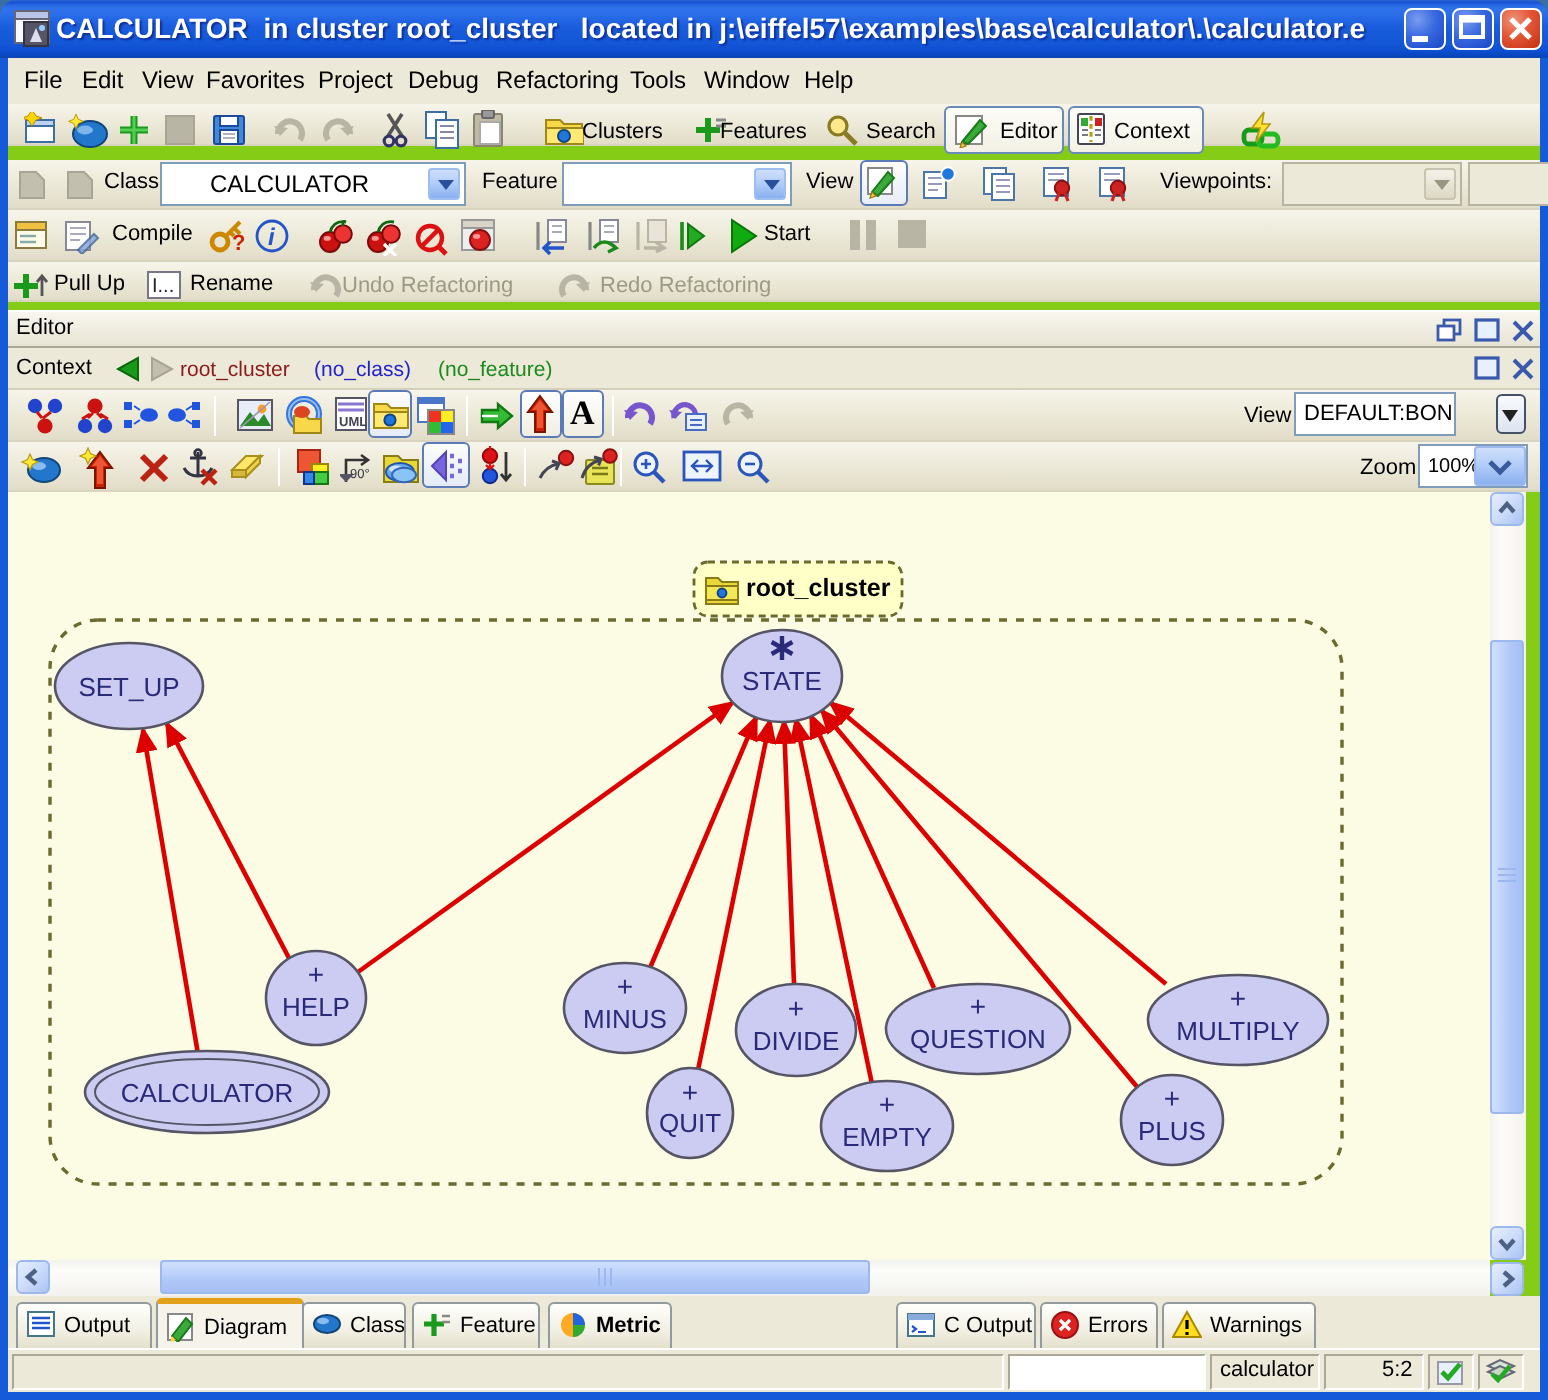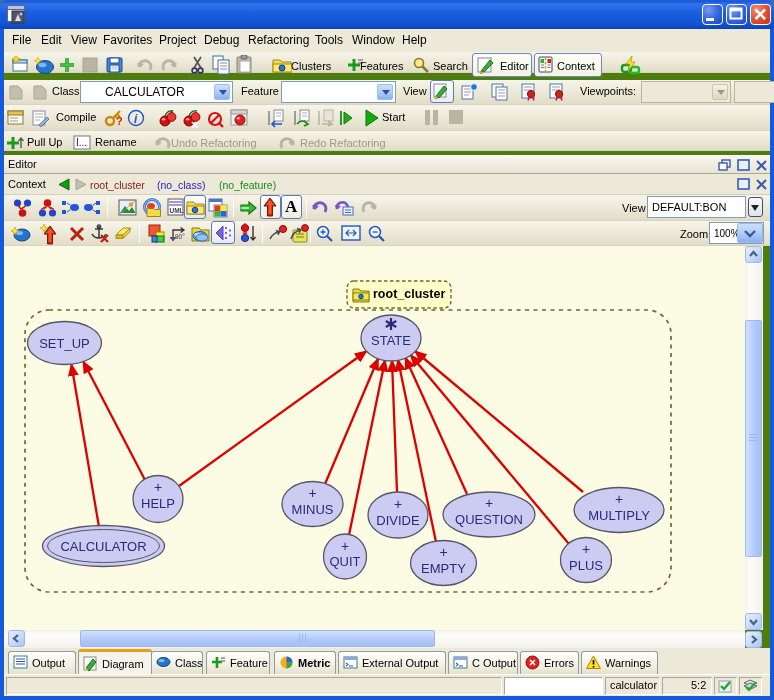--- a/index.html
+++ b/index.html
@@ -14,21 +14,21 @@
     text-shadow:1px 1px 1px #10309c;white-space:nowrap;letter-spacing:0px;}
   .winbtn{position:absolute;top:4px;width:21px;height:21px;border-radius:4px;border:1px solid #fff;}
   #btnmin{left:702px;background:radial-gradient(circle at 30% 25%,#7a9cf0 0%,#3a6ae0 45%,#1846c8 100%);}
   #btnmax{left:726px;background:radial-gradient(circle at 30% 25%,#7a9cf0 0%,#3a6ae0 45%,#1846c8 100%);}
   #btncls{left:750px;background:radial-gradient(circle at 30% 25%,#ef9377 0%,#e25637 45%,#c23110 100%);}
   
   #bl{left:0;top:29px;width:4px;height:667px;background:#155ad9;}
   #br{left:770px;top:29px;width:4px;height:667px;background:#155ad9;}
   #bb{left:0;top:696px;width:774px;height:4px;background:#155ad9;}
   
-  #client{left:4px;top:29px;width:766px;height:667px;background:#4d7c0f;}
+  #client{left:4px;top:29px;width:766px;height:667px;background:#84cc16;}
   .bar{position:absolute;left:0;width:766px;background:linear-gradient(to bottom,#f7f5ea 0%,#ece9d8 50%,#e2ddc8 100%);}
   .etch-b{border-bottom:1px solid #d8d4c0;}
   .lbl{position:absolute;font-size:11px;color:#000;white-space:nowrap;}
   .glbl{position:absolute;font-size:11px;color:#9d9a84;white-space:nowrap;}
   
   #menubar{top:0;height:23px;background:#ece9d8;}
   #menubar span{position:absolute;top:4px;font-size:12px;color:#000;}
   
   .combo{position:absolute;background:#fff;border:1px solid #7f9db9;font-size:12px;}
   .combo .dd{position:absolute;right:1px;top:1px;bottom:1px;width:16px;
@@ -65,20 +65,21 @@
 <body>
 <div id="win">
   <div id="title" class="abs">
     <svg style="position:absolute;left:7px;top:5px" width="19" height="19">
         <rect x="0.5" y="0.5" width="17" height="16" fill="#f8f8ff" stroke="#667"></rect>
         <rect x="0.5" y="0.5" width="17" height="4" fill="#b8c4e8" stroke="#667"></rect>
         <rect x="5" y="6" width="12" height="12" fill="#556" stroke="#334"></rect>
         <path d="M8 16 l3 -7 3 7 z" fill="#dde"></path>
         <circle cx="14" cy="9" r="1.5" fill="#9cf"></circle>
       </svg>
+      <div class="txt">CALCULATOR&nbsp; in cluster root_cluster&nbsp;&nbsp; located in j:\eiffel57\examples\base\calculator\.\calculator.e</div>
     <div class="winbtn" id="btnmin">
         <svg width="19" height="19" style="position:absolute;left:0;top:0">
           <rect x="3" y="13" width="8" height="3" fill="#fff"></rect>
         </svg>
       </div>
     <div class="winbtn" id="btnmax">
         <svg width="19" height="19" style="position:absolute;left:0;top:0">
           <rect x="3.5" y="3.5" width="11" height="10" fill="none" stroke="#fff" stroke-width="2"></rect>
           <path d="M3.5 5 h11" stroke="#fff" stroke-width="2.6"></path>
         </svg>
@@ -451,21 +452,21 @@
           <path d="M12 13 a5.5 5.5 0 1 0 -9 -3" fill="none" stroke="#7755cc" stroke-width="2.6"></path>
           <path d="M0.5 6 l3 4.5 3.5 -3.5 z" fill="#7755cc"></path>
           <rect x="9" y="8" width="10" height="8" fill="#e8f0fc" stroke="#4a6ac8"></rect>
           <path d="M11 11 h6 M11 13.5 h6" stroke="#4a6ac8" stroke-width="1"></path>
         </svg>
       <svg class="abs" style="left:356px;top:4px" width="18" height="16">
           <path d="M4 13 a6 6 0 1 1 11 -3" fill="none" stroke="#b8b5a4" stroke-width="3"></path>
           <path d="M17 6 l-3 5 -4 -4 z" fill="#b8b5a4"></path>
         </svg>
       <span class="lbl" style="left:618px;top:7px">View</span>
-      <div class="combo" style="left:643px;top:1px;width:99px;height:22px;">
+      <div class="combo" style="left:643px;top:1px;width:81px;height:22px;">
           <span style="position:absolute;left:4px;top:4px;font-size:11px">DEFAULT:BON</span>
         </div>
       <div class="tbtn" style="left:744px;top:2px;width:15px;height:20px;border-color:#44506a;background:linear-gradient(to bottom,#f8fafd,#dde4f0);border-radius:3px;"></div>
       <div class="abs" style="left:747px;top:10px;border-left:4.5px solid transparent;border-right:4.5px solid transparent;border-top:6px solid #222;"></div>
     </div>
     <div id="dtb2" class="bar etch-b" style="top:192px;height:25px;">
       <svg class="abs" style="left:6px;top:4px" width="22" height="18">
           <ellipse cx="12" cy="10" rx="8" ry="6" fill="#2277cc" stroke="#114477"></ellipse>
           <ellipse cx="9.5" cy="8" rx="3.5" ry="2" fill="#88bbee"></ellipse>
           <path d="M5 2 l1.2 2.8 L9 6 l-2.8 1.2 L5 10 l-1.2 -2.8 L1 6 l2.8 -1.2 z" fill="#ffe933" stroke="#b89a10" stroke-width="0.6"></path>
@@ -684,28 +685,20 @@
         <span class="ttxt">Feature</span>
         </div>
       <div class="tab" style="left:270px;width:62px;font-weight:bold;">
         <svg class="ticon">
             <circle cx="7.5" cy="7.5" r="6" fill="#ffaa22"></circle>
             <path d="M7.5 7.5 L7.5 1.5 A6 6 0 0 1 13.5 7.5 z" fill="#2266dd"></path>
             <path d="M7.5 7.5 L13.5 7.5 A6 6 0 0 1 7.5 13.5 z" fill="#33aa33"></path>
           </svg>
         <span class="ttxt">Metric</span>
         </div>
-      <div class="tab" style="left:334px;width:108px;">
-        <svg class="ticon">
-            <rect x="1" y="2" width="13" height="11" fill="#fff" stroke="#478"></rect>
-            <rect x="1" y="2" width="13" height="3" fill="#88aadd"></rect>
-            <path d="M3 8 l2 1.5 -2 1.5 M6 11 h4" stroke="#2255cc" stroke-width="1.1" fill="none"></path>
-          </svg>
-        <span class="ttxt">External Output</span>
-        </div>
       <div class="tab" style="left:444px;width:70px;">
         <svg class="ticon">
             <rect x="1" y="2" width="13" height="11" fill="#fff" stroke="#478"></rect>
             <rect x="1" y="2" width="13" height="3" fill="#88aadd"></rect>
             <path d="M3 8 l2 1.5 -2 1.5 M6 11 h4" stroke="#2255cc" stroke-width="1.1" fill="none"></path>
           </svg>
         <span class="ttxt">C Output</span>
         </div>
       <div class="tab" style="left:516px;width:59px;">
         <svg class="ticon">

